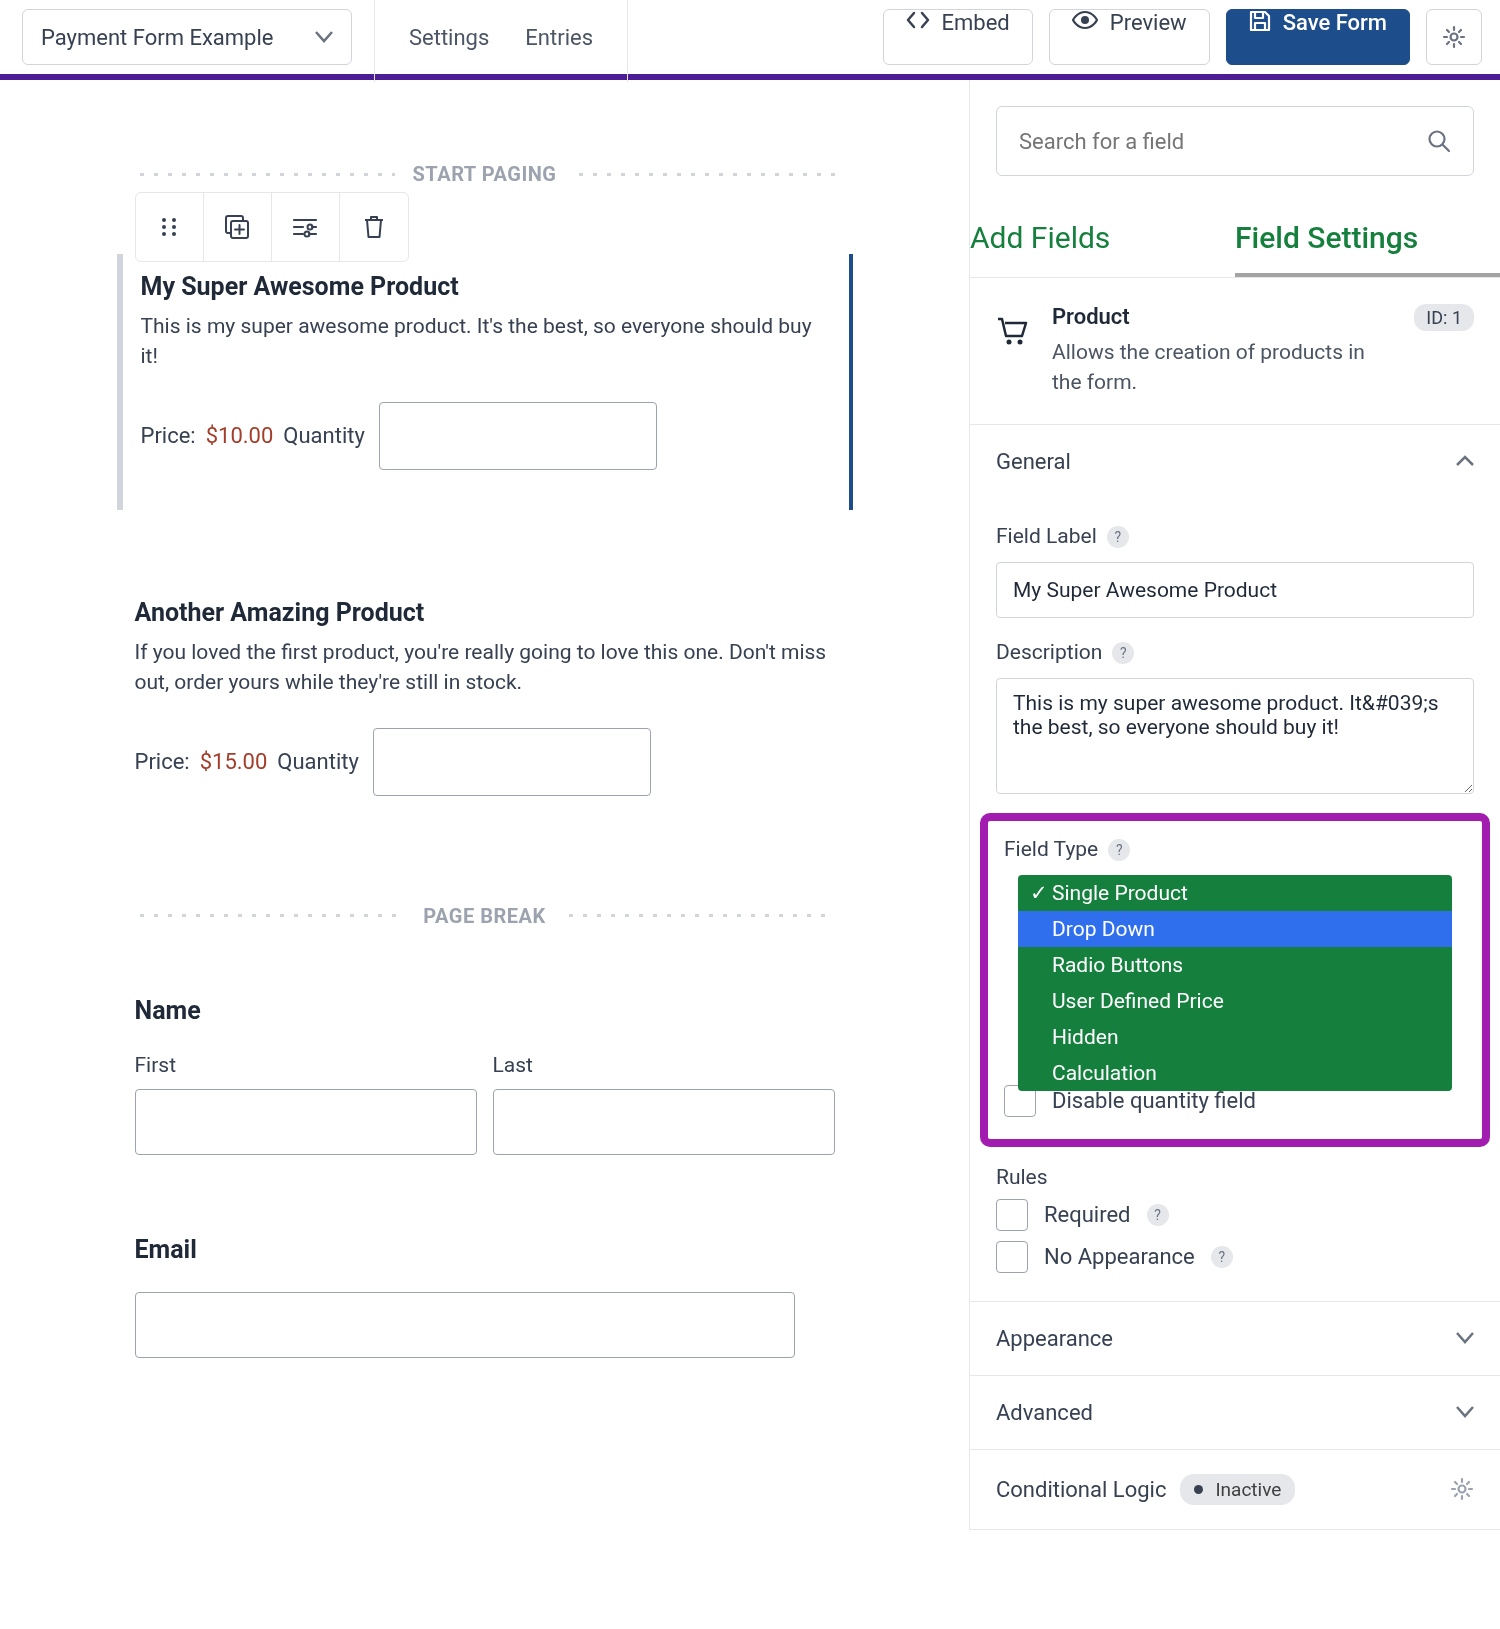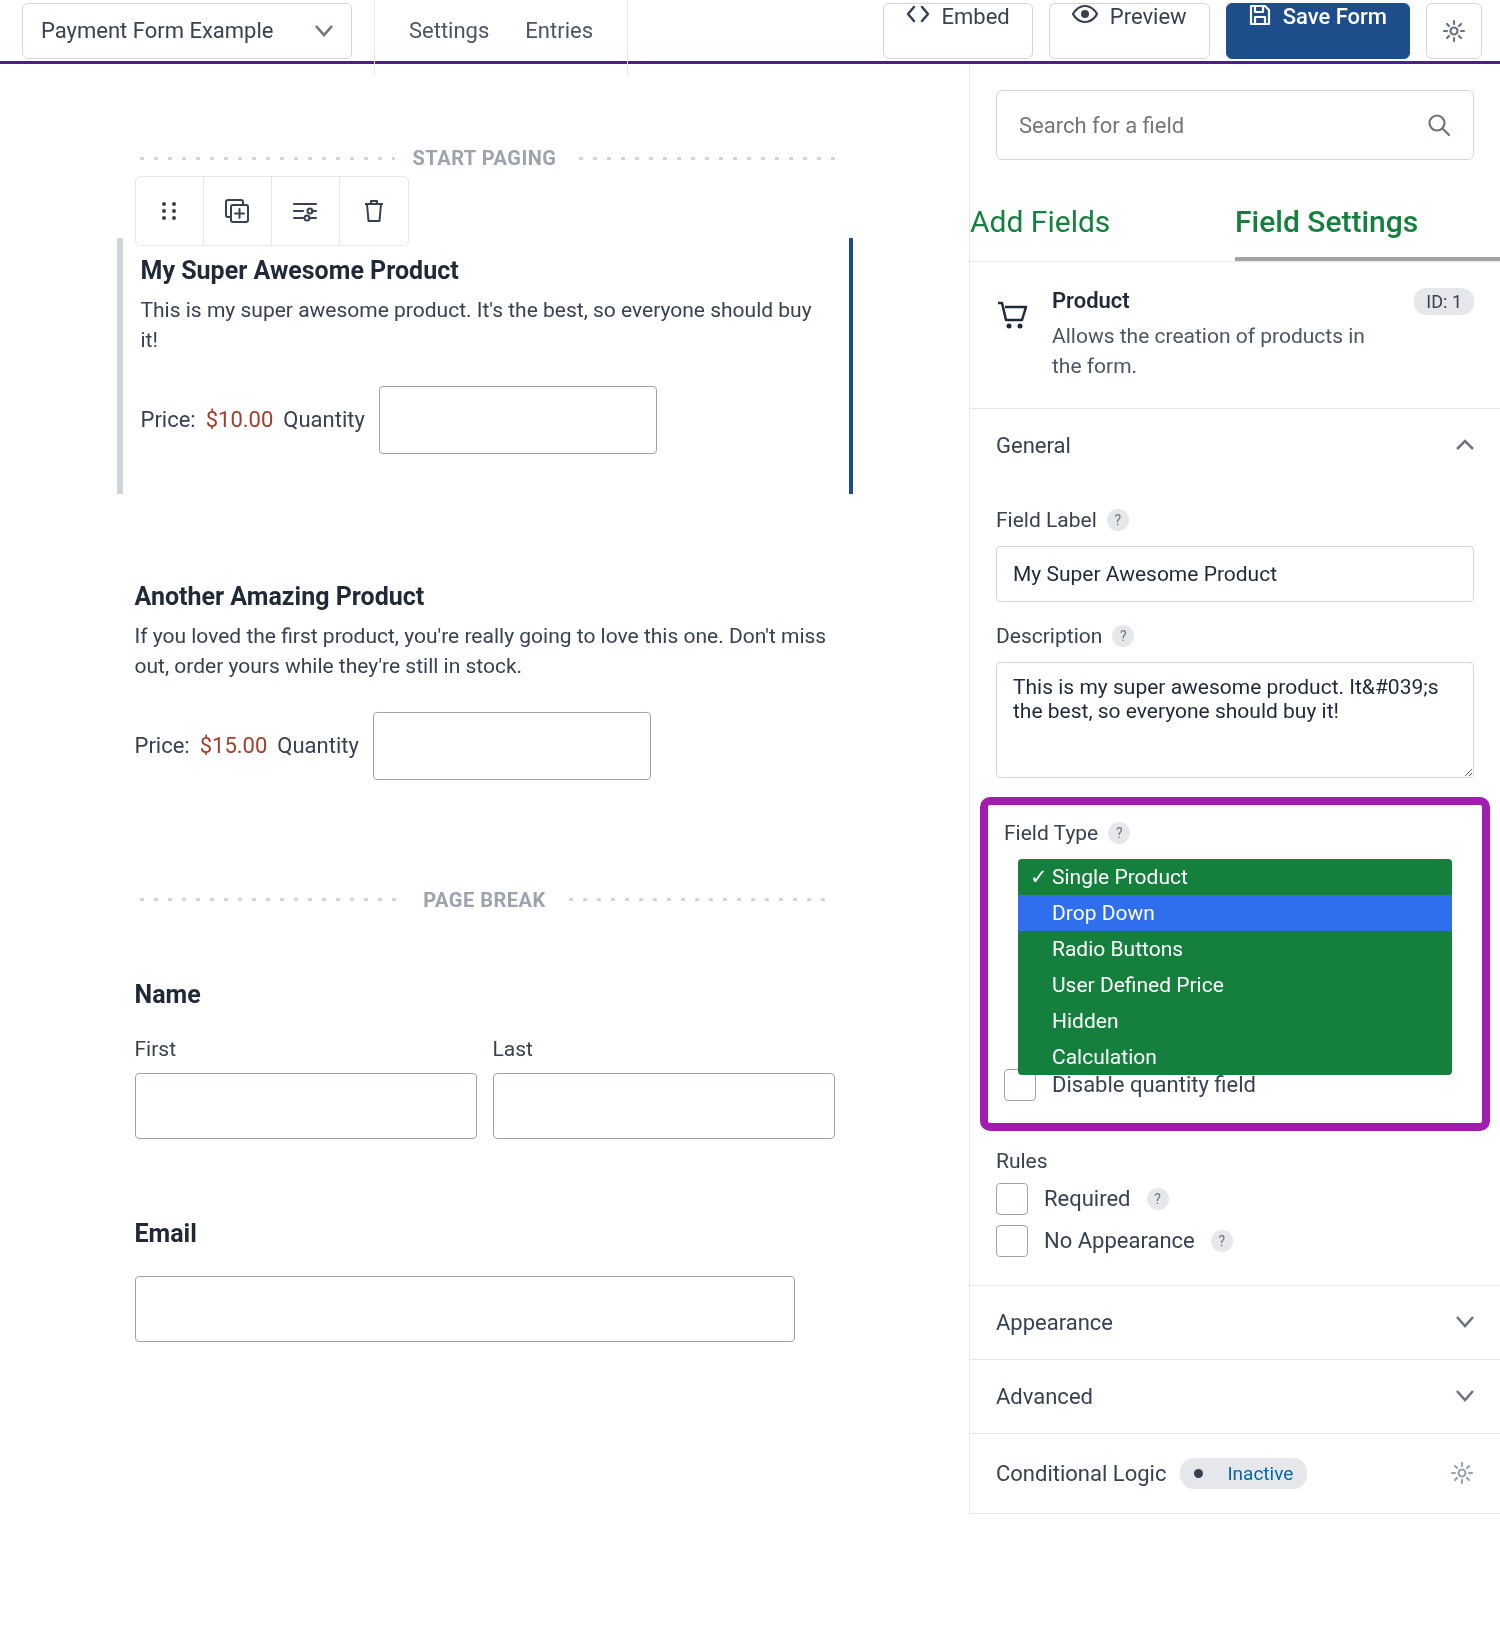--- a/index.html
+++ b/index.html
@@ -1,19 +1,19 @@
 <!DOCTYPE html>
 <html><head>
 <meta charset="utf-8">
 <style>
   *{box-sizing:border-box;margin:0;padding:0;font-family:-apple-system,BlinkMacSystemFont,"Segoe UI",Roboto,Helvetica,Arial,sans-serif}
   body{background:#fff;color:#1f2937;font-size:20px;width:1500px}
 
   
-  .topbar{display:flex;align-items:center;height:64px;border-bottom:3px solid #4c1d95}
+  .topbar{display:flex;align-items:center;height:80px;border-bottom:6px solid #4c1d95}
   .form-select{display:flex;align-items:center;justify-content:space-between;width:330px;height:56px;border:1px solid #d1d5db;border-radius:6px;margin:0 22px;padding:0 18px;color:#374151;font-size:22px;cursor:pointer}
   .nav-sep{width:1px;height:90px;background:#e5e7eb}
   .nav-links{display:flex;gap:36px;padding:0 34px;height:90px;align-items:center}
   .nav-link{color:#4b5563;font-size:22px;cursor:pointer}
   .topbar-right{margin-left:auto;display:flex;gap:16px;align-items:center;padding-right:18px}
   .btn{display:inline-flex;gap:12px;height:56px;padding:0 22px;border-radius:6px;font-size:22px;cursor:pointer;border:1px solid #d1d5db;background:#fff;color:#374151}
   .btn.primary{background:#1e4d8b;border-color:#1e4d8b;color:#fff;font-weight:500}
   .icon-btn{width:56px;height:56px;display:flex;align-items:center;justify-content:center;border:1px solid #d1d5db;border-radius:6px;background:#fff;cursor:pointer}
 
   .main{display:flex}
@@ -54,37 +54,37 @@
 
   .section-hdr{display:flex;align-items:flex-start;gap:24px;padding:26px;border-bottom:1px solid #e5e7eb}
   .section-hdr .hdr-title{font-weight:600;font-size:22px;color:#1f2937;margin-bottom:8px}
   .section-hdr .hdr-sub{font-size:21px;color:#4b5563;line-height:1.45}
   .id-badge{font-size:18px;background:#e5e7eb;color:#374151;border-radius:12px;padding:3px 12px;white-space:nowrap}
 
   .accordion{border-bottom:1px solid #e5e7eb}
   .acc-head{display:flex;align-items:center;justify-content:space-between;padding:24px 26px;font-size:22px;color:#374151;cursor:pointer}
   .acc-body{padding:4px 26px 28px}
 
-  .frm-label{display:flex;align-items:center;gap:10px;font-size:21px;color:#374151;margin:22px 0 14px}
+  .frm-label{display:flex;align-items:flex-end;gap:10px;font-size:21px;color:#374151;margin:22px 0 14px}
   .help{width:22px;height:22px;border-radius:50%;background:#e5e7eb;color:#6b7280;font-size:14px;display:inline-flex;align-items:center;justify-content:center}
   .frm-input{width:100%;height:56px;border:1px solid #d1d5db;border-radius:4px;padding:0 16px;font-size:21px;color:#1f2937}
   .frm-textarea{width:100%;height:116px;border:1px solid #d1d5db;border-radius:4px;padding:12px 16px;font-size:21px;color:#1f2937;resize:vertical;font-family:inherit}
 
   .highlight{border:8px solid #a21caf;border-radius:10px;padding:12px 16px 22px;margin:14px -16px 10px;position:relative}
   .dropdown-menu{position:absolute;left:14px;right:14px;top:54px;background:#15803d;border-radius:4px;overflow:hidden}
   .dropdown-menu .opt{padding:6px 16px 6px 34px;color:#fff;font-size:21px;cursor:pointer;position:relative}
   .dropdown-menu .opt.checked::before{content:"✓";position:absolute;left:12px}
   .dropdown-menu .opt.hover{background:#2f6fed}
 
   .chk-row{display:flex;align-items:center;gap:16px;font-size:22px;color:#374151;margin-top:10px}
   .chk{width:32px;height:32px;border:1px solid #9ca3af;border-radius:4px;cursor:pointer}
 
   .rules-title{font-size:21px;color:#374151;margin:18px 0 10px}
 
-  .inactive-badge{font-size:19px;background:#e5e7eb;color:#0369a1;border-radius:14px;padding:4px 14px;display:inline-flex;align-items:center;gap:24px}
+  .inactive-badge{font-size:19px;background:#e5e7eb;color:#404040;border-radius:14px;padding:4px 14px;display:inline-flex;align-items:center;gap:12px}
   .inactive-badge .dot{width:9px;height:9px;border-radius:50%;background:#374151}
 
   svg{display:block}
 </style>
 </head>
 <body>
 
 <div class="topbar">
   <div class="form-select">
     <span>Payment Form Example</span>

